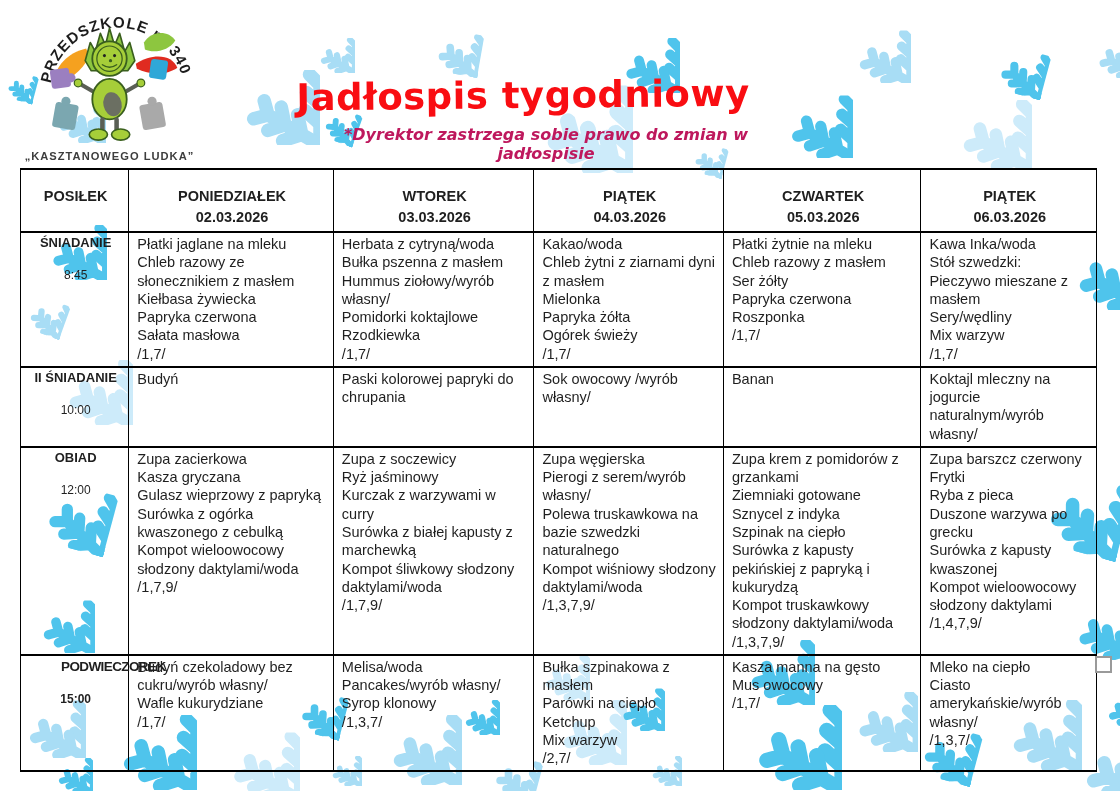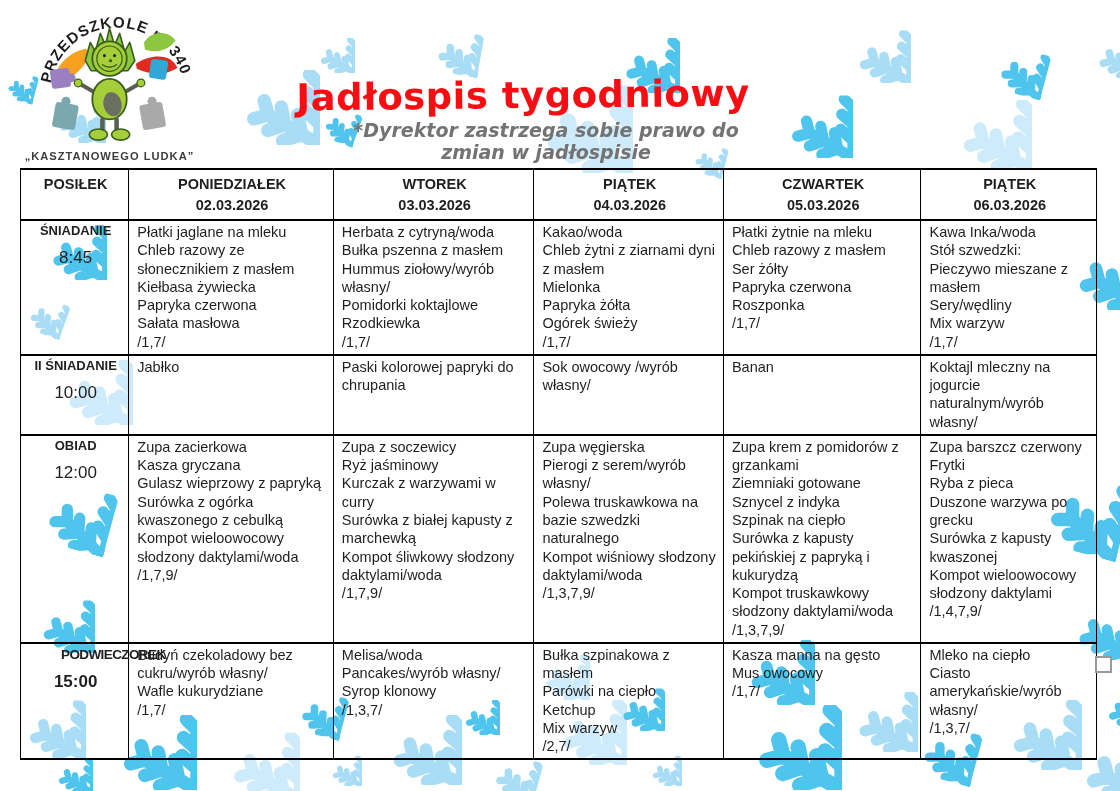--- a/index.html
+++ b/index.html
@@ -14,40 +14,40 @@
   .flake{position:absolute;display:block;}
   
   #logo{position:absolute;left:22px;top:6px;width:175px;height:160px;z-index:3;}
   
   #title-block{position:absolute;left:273px;top:74px;width:500px;z-index:3;text-align:center;}
   #page-title{
     margin:0;font-family:"DejaVu Sans", sans-serif;font-weight:bold;
     font-size:37px;color:#f90d12;letter-spacing:0.5px;transform:rotate(-0.6deg);
   }
   #page-subtitle{
-    margin:2px 0 0 46px;font-family:"DejaVu Sans", sans-serif;
-    font-size:19px;font-weight:bold;font-style:italic;color:#737373;
+    margin:8px 0 0 46px;font-family:"DejaVu Sans", sans-serif;
+    font-size:16px;font-weight:bold;font-style:italic;color:#be185d;
   }
   
   #menu-table{
     position:absolute;left:20px;top:168px;z-index:2;
     border-collapse:collapse;table-layout:fixed;width:1077px;
     background:transparent;
   }
   #menu-table td,#menu-table th{
     border-style:solid;border-color:#000;border-width:2px 1.5px;
     padding:2px 6px 3px 8px;vertical-align:top;background:transparent;
     font-size:14.5px;line-height:1.26;
   }
-  #menu-table th{font-weight:bold;text-align:center;padding-top:4px;line-height:1.45;}
+  #menu-table th{font-weight:bold;text-align:center;padding-top:16px;line-height:1.45;}
   th.day-head{height:40px;}
   th.posilek{vertical-align:middle;}
   td.meal-label{text-align:center;padding-top:5px;}
   .meal-name{font-weight:bold;font-size:13px;}
-  .meal-time{font-size:17px;margin-top:8px;}
+  .meal-time{font-size:12px;margin-top:17px;}
   tr.row-podwieczorek .meal-name{font-size:13.5px;letter-spacing:-0.6px;padding-left:32px;}
   tr.row-podwieczorek .meal-time{font-weight:bold;}
   td.cell{white-space:pre-line;}
   tr.row-sniadanie td{height:121px;}
   tr.row-iisniadanie td{height:41px;}
   tr.row-obiad td{height:172px;}
   tr.row-podwieczorek td{height:93px;}
   
   #corner-checkbox{
     position:absolute;left:1095px;top:656px;width:13px;height:13px;
@@ -318,21 +318,21 @@
 Pieczywo mieszane z masłem
 Sery/wędliny
 Mix warzyw
 /1,7/</td>
     </tr>
     <tr class="row-iisniadanie">
       <td class="meal-label">
         <div class="meal-name">II ŚNIADANIE</div>
         <div class="meal-time">10:00</div>
       </td>
-      <td class="cell">Jabłko</td>
+      <td class="cell">Budyń</td>
       <td class="cell">Paski kolorowej papryki do chrupania</td>
       <td class="cell">Sok owocowy /wyrób własny/</td>
       <td class="cell">Banan</td>
       <td class="cell">Koktajl mleczny na jogurcie naturalnym/wyrób własny/</td>
     </tr>
     <tr class="row-obiad">
       <td class="meal-label">
         <div class="meal-name">OBIAD</div>
         <div class="meal-time">12:00</div>
       </td>

